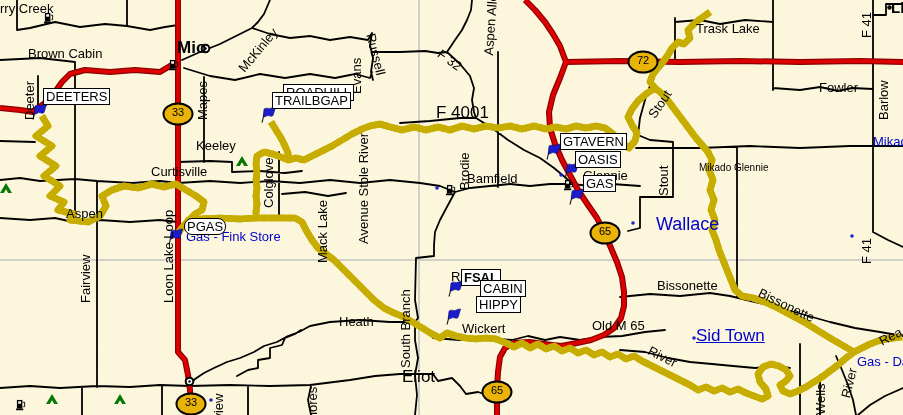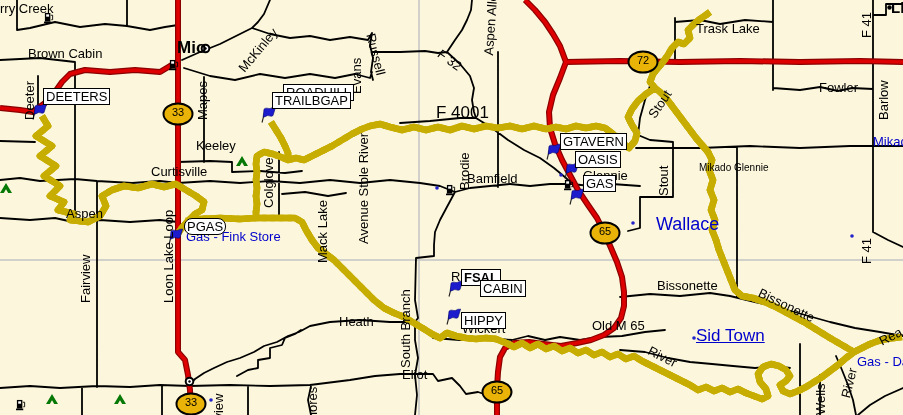--- a/index.html
+++ b/index.html
@@ -191,30 +191,30 @@
     <div class="lbl" style="left: 462px; top: 322px; font-size: 13px;">Wickert</div>
     <div class="lbl" style="left: 592px; top: 319px; font-size: 13px;">Old M 65</div>
     <div class="lbl" style="left: 657px; top: 279px; font-size: 13px;">Bissonette</div>
     <div class="lbl" style="left: 762px; top: 286px; font-size: 13px; transform: rotate(26deg); transform-origin: 0px 0px;">Bissonette</div>
     <div class="lbl blue" style="left: 696px; top: 327px; font-size: 17px; text-decoration: underline;">Sid Town</div>
     <div class="lbl" style="left: 652px; top: 344px; font-size: 13px; transform: rotate(27deg); transform-origin: 0px 0px;">River</div>
     <div class="lbl" style="left: 839px; top: 396px; font-size: 13px; transform: rotate(-76deg); transform-origin: 0px 0px;">River</div>
     <div class="lbl" style="left: 877px; top: 336px; font-size: 13px; transform: rotate(-27deg); transform-origin: 0px 0px;">Rea</div>
     <div class="lbl blue" style="left: 857px; top: 355px; font-size: 13px;">Gas - Dan</div>
     <div class="lbl" style="left: 814px; top: 415px; font-size: 13px; transform: rotate(-90deg); transform-origin: 0px 0px;">Wells</div>
-    <div class="lbl" style="left: 402px; top: 368px; font-size: 13px;">Eliot</div>
+    <div class="lbl" style="left: 402px; top: 368px; font-size: 17px;">Eliot</div>
     <div class="lbl" style="left: 306px; top: 428px; font-size: 13px; transform: rotate(-90deg); transform-origin: 0px 0px;">Shores</div>
     <div class="wbox" style="left: 283px; top: 84px;">ROADHILL</div>
     <div class="wbox" style="left: 272px; top: 92px;">TRAILBGAP</div>
     <div class="wbox" style="left: 43px; top: 88px;">DEETERS</div>
     <div class="wbox" style="left: 560px; top: 133px;">GTAVERN</div>
     <div class="wbox" style="left: 575px; top: 151px;">OASIS</div>
     <div class="wbox" style="left: 583px; top: 175px;">GAS</div>
     <div class="wbox" style="left: 184px; top: 218px; border-radius: 8px;">PGAS</div>
     <div class="wbox" style="left: 461px; top: 269px; font-weight: bold;">FSAL</div>
     <div class="wbox" style="left: 480px; top: 280px;">CABIN</div>
-    <div class="wbox" style="left: 461px; top: 296px; margin-top: 16px;">HIPPY</div>
+    <div class="wbox" style="left: 476px; top: 296px;">HIPPY</div>
     <div class="shield" style="left: 178px; top: 114px;">33</div>
     <div class="shield" style="left: 643px; top: 62px;">72</div>
     <div class="shield" style="left: 605px; top: 233px;">65</div>
     <div class="shield" style="left: 497px; top: 392px;">65</div>
     <div class="shield" style="left: 191px; top: 404px;">33</div>
   </div>
 
 </body></html>

